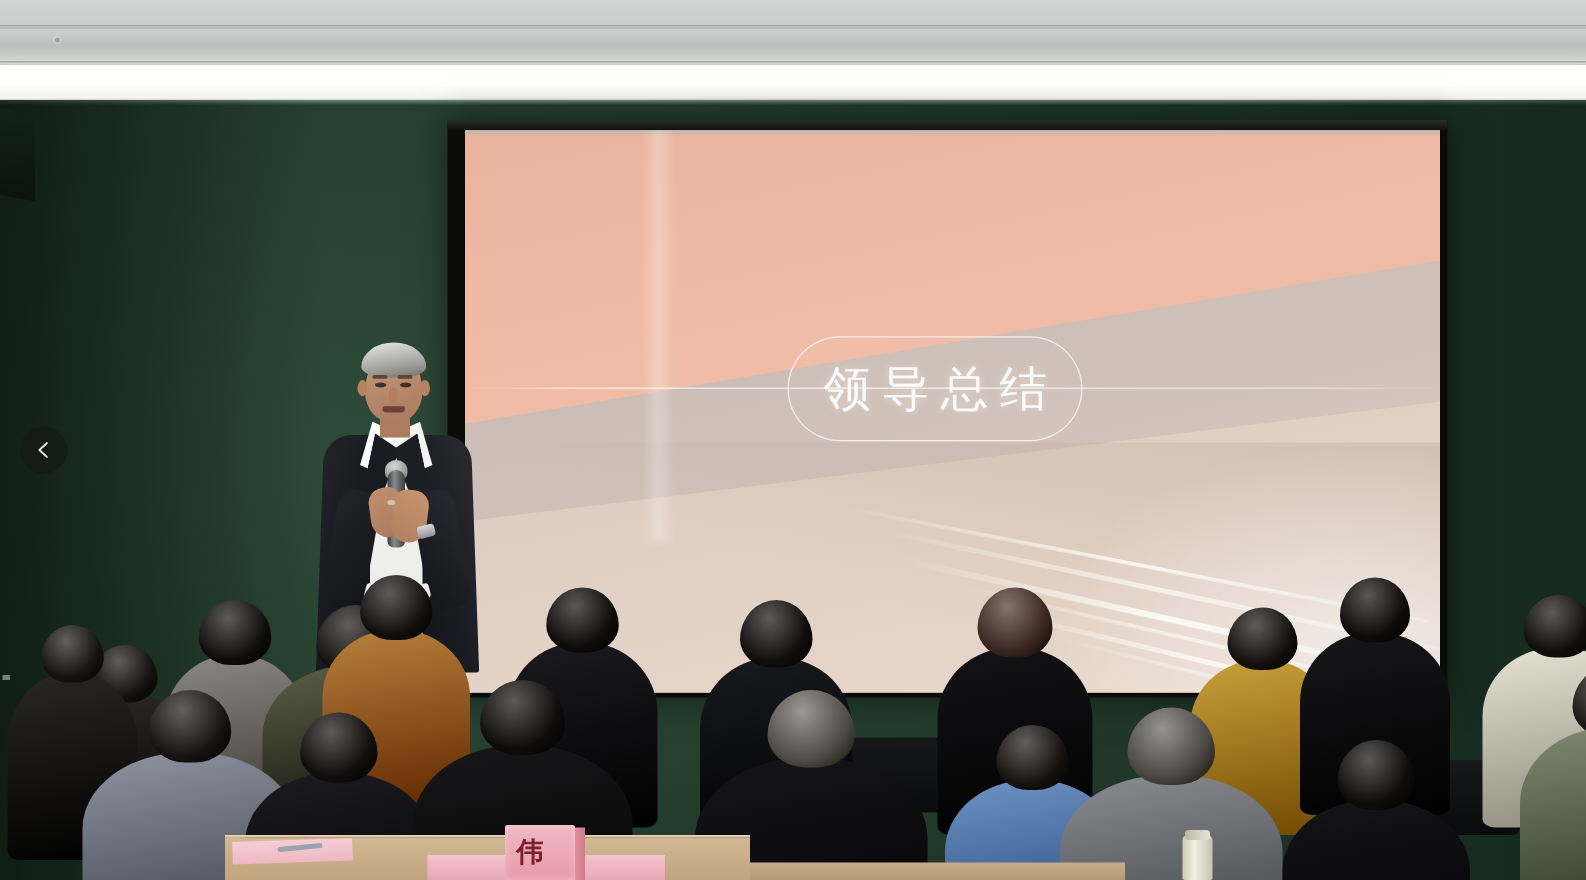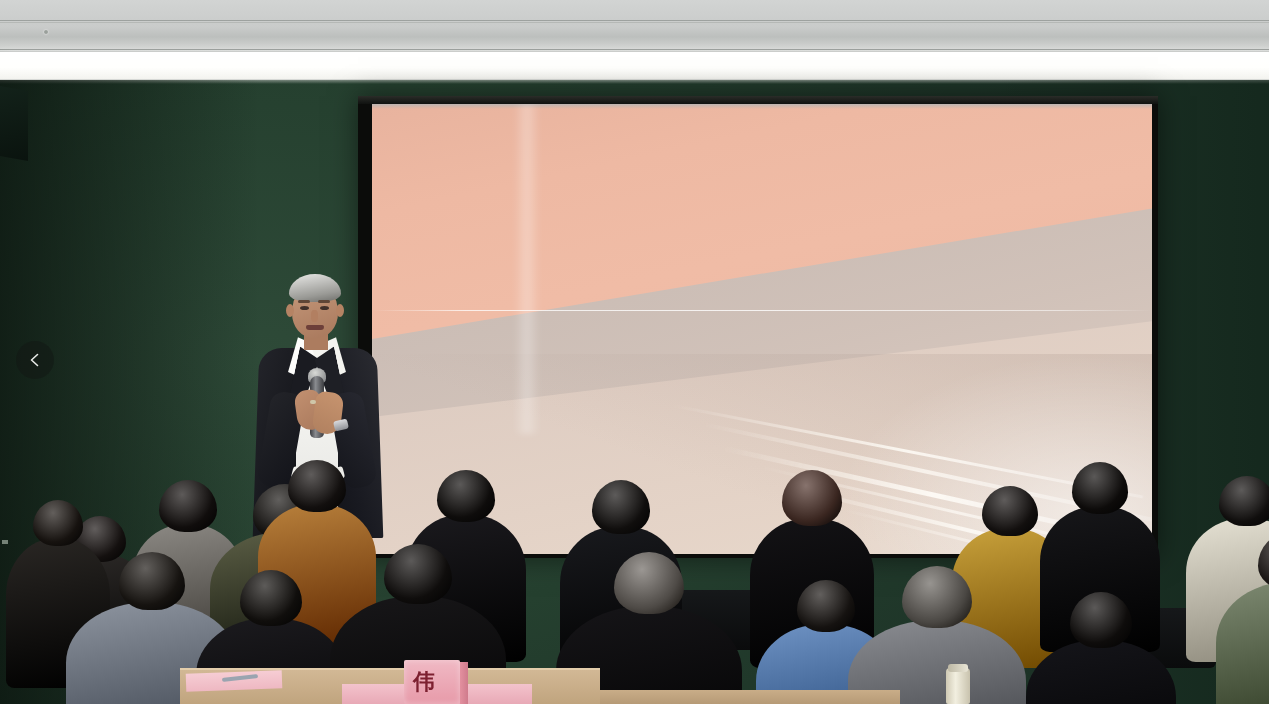--- a/index.html
+++ b/index.html
@@ -380,20 +380,23 @@
     <div class="dune-shade"></div>
     <div class="wave w1"></div>
     <div class="wave w2"></div>
     <div class="wave w3"></div>
     <div class="wave w4"></div>
     <div class="wave w5"></div>
     <div class="wave w6"></div>
     <div class="glow-br"></div>
     <div class="slide-streak"></div>
     <div class="hair-line"></div>
+    <div class="title-pill">
+      <span class="title-text">领导总结</span>
+    </div>
   </div>
 
   <div class="presenter">
     <div class="p-jacket-l"></div>
     <div class="p-jacket-r"></div>
     <div class="p-trouser"></div>
     <div class="p-shirt"></div>
     <div class="p-collar-l"></div>
     <div class="p-collar-r"></div>
     <div class="p-lapel-l"></div>

